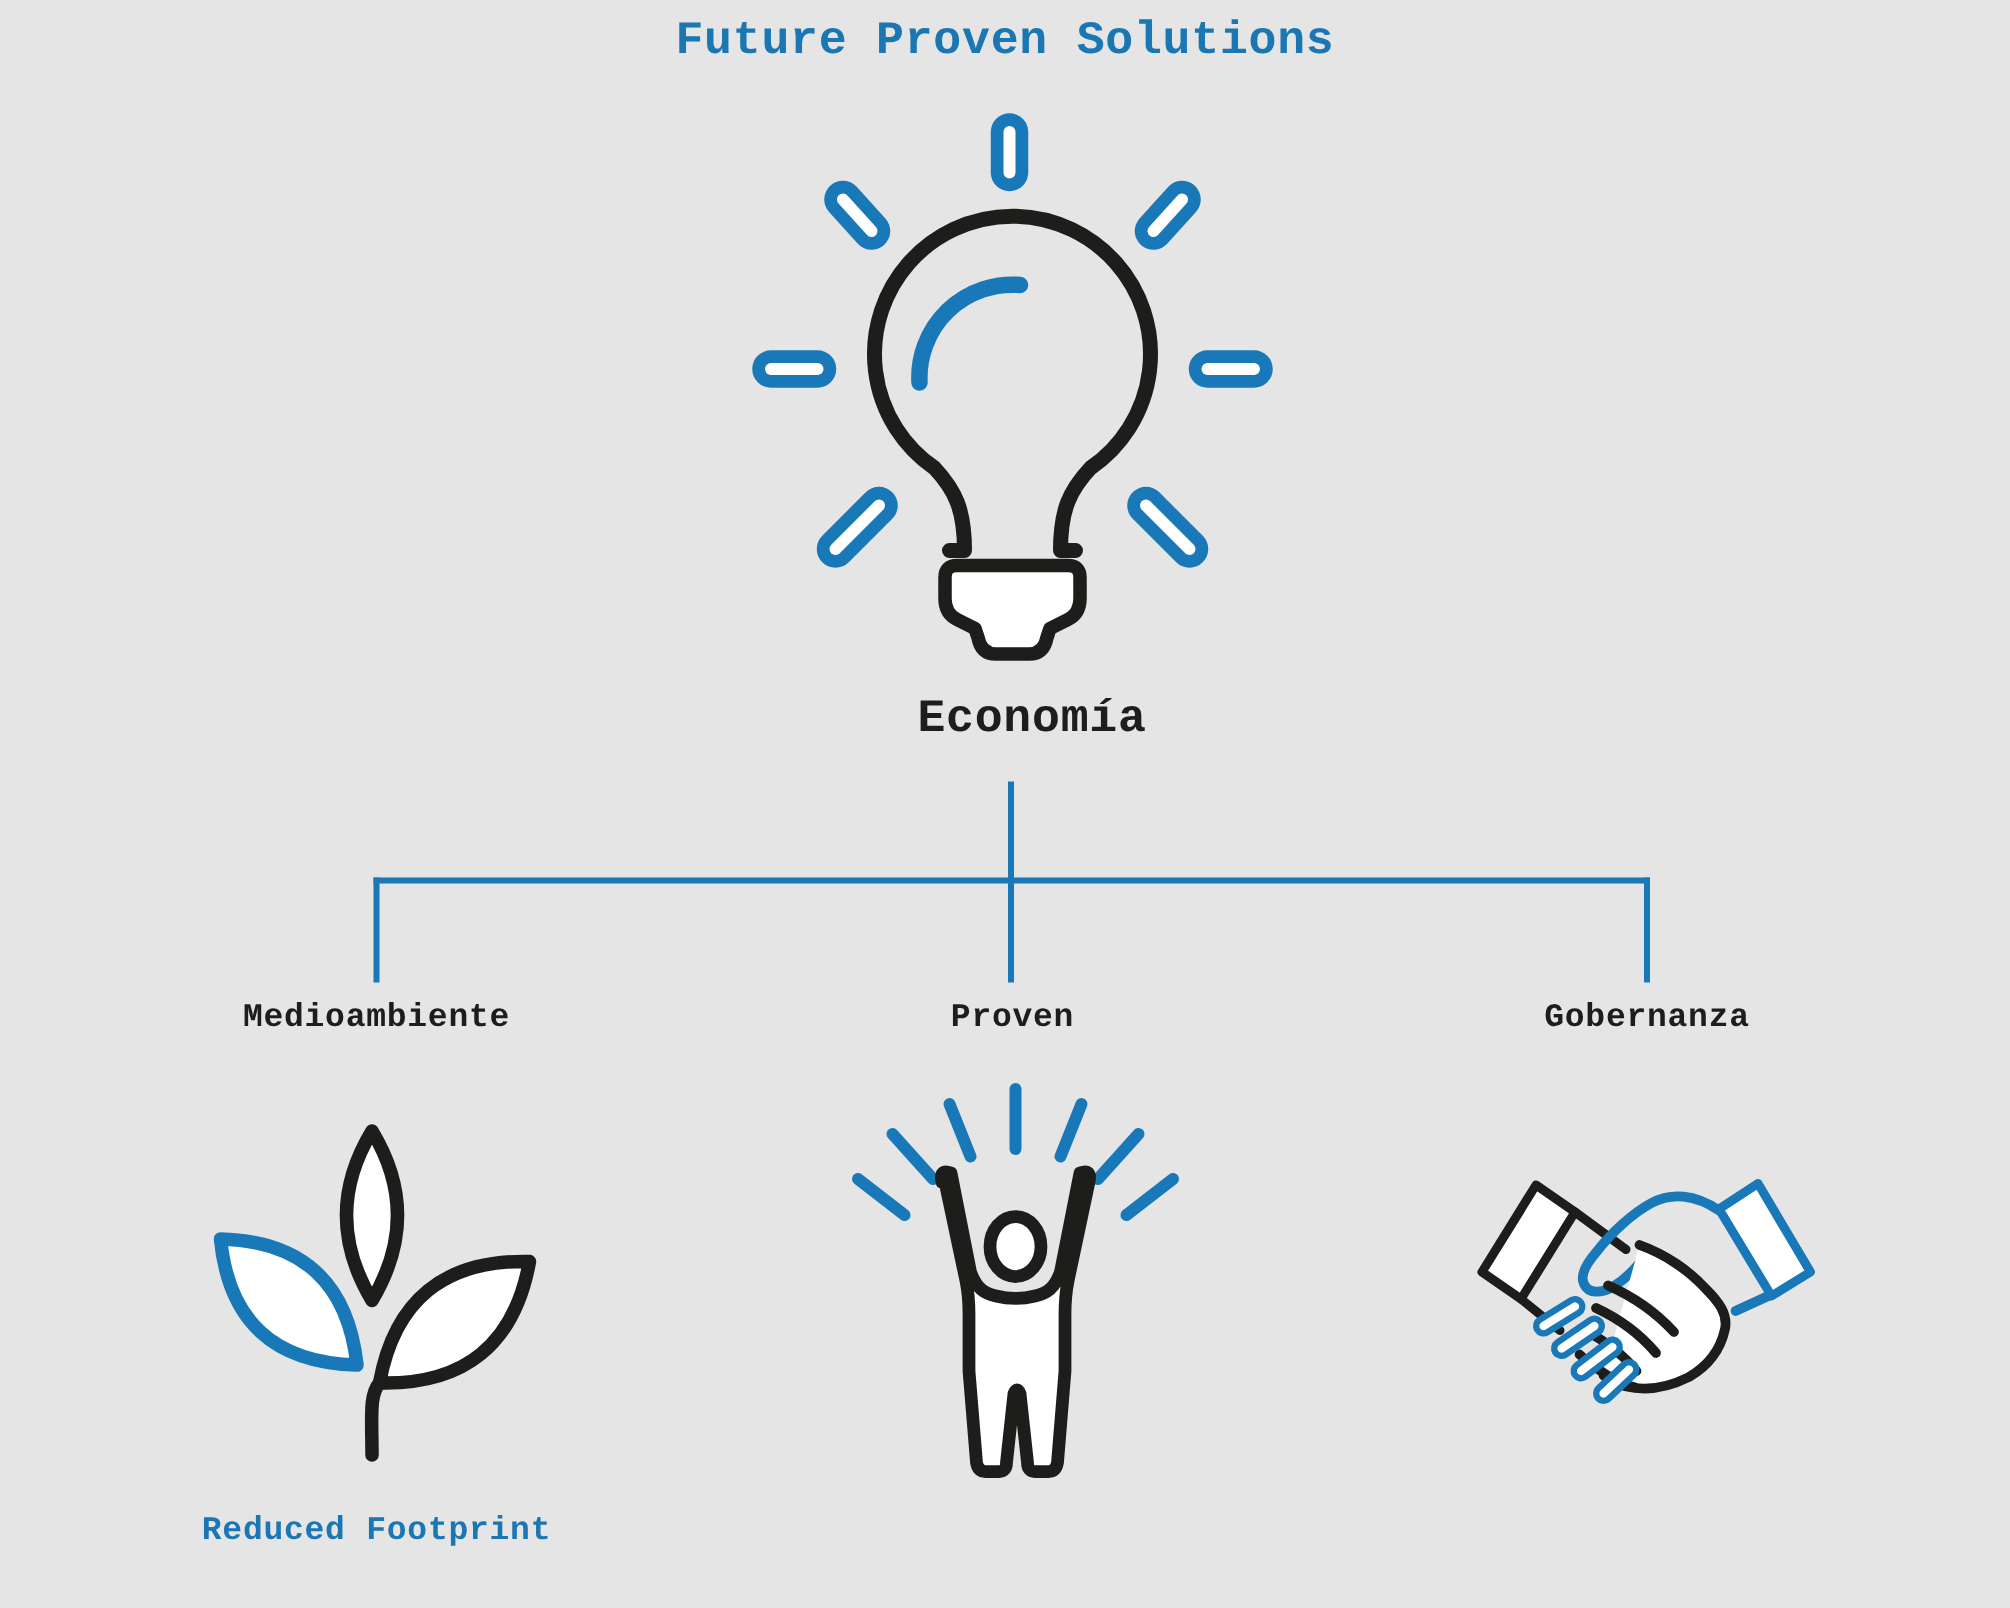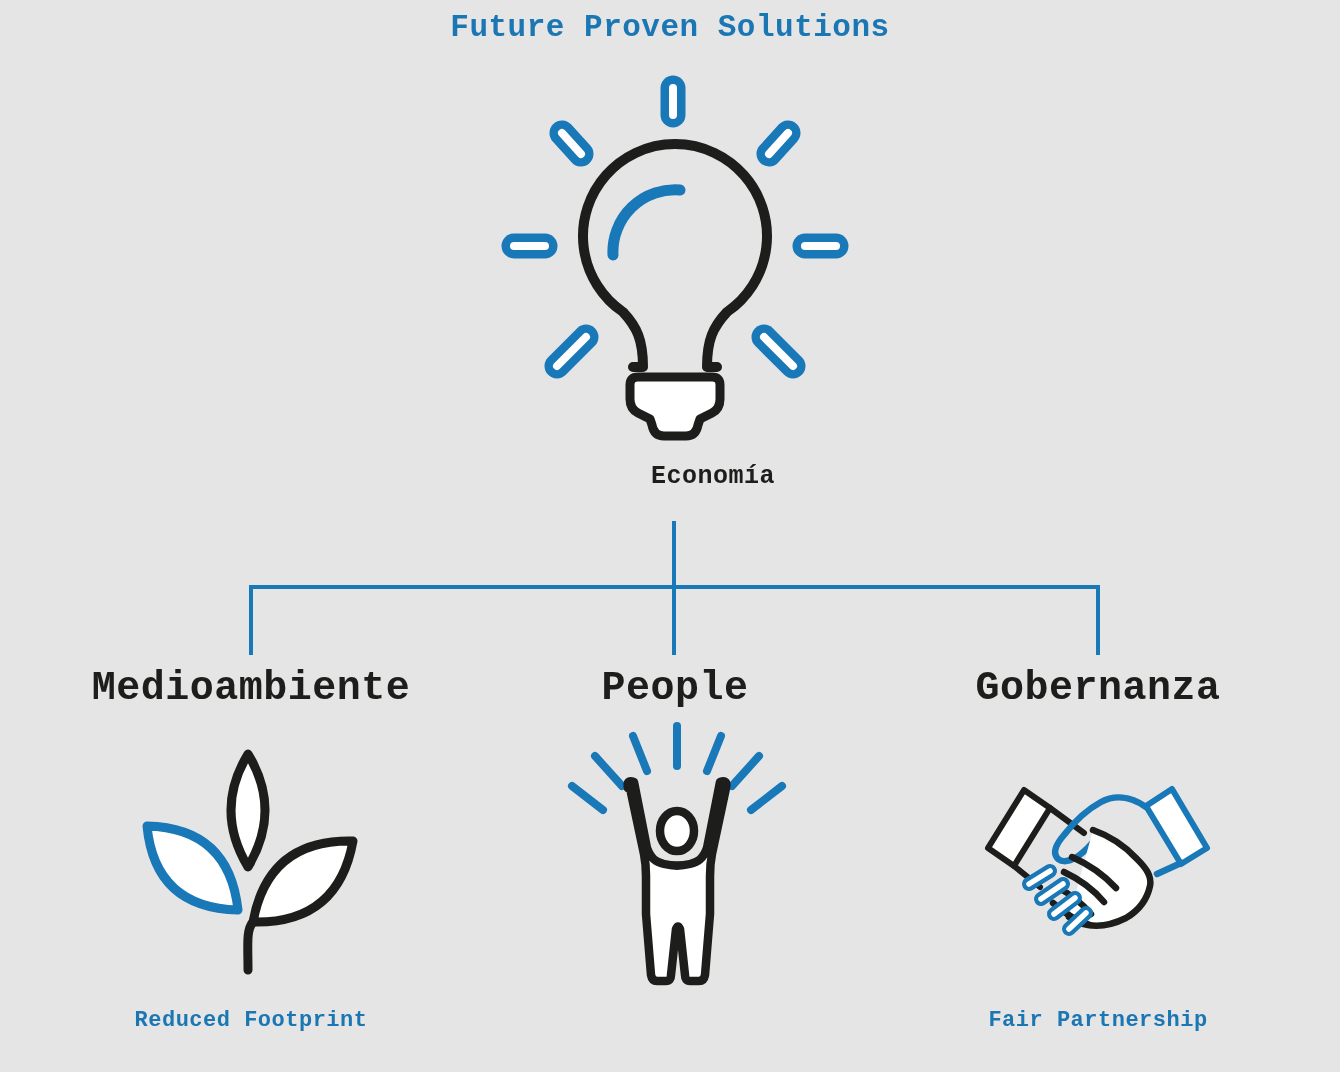--- a/index.html
+++ b/index.html
@@ -5,26 +5,26 @@
   html,body{margin:0;padding:0;background:#ffffff;}
   .canvas{
     position:relative;width:1340px;height:1072px;background:#e5e5e5;
     font-family:Liberation Mono, monospace;overflow:hidden;
   }
   .title{
     position:absolute;top:10px;left:0;width:100%;text-align:center;
     font-size:31px;font-weight:700;color:#1b77b4;letter-spacing:.5px;
   }
   .root-label{
-    position:absolute;top:462px;left:713px;transform:translateX(-50%);
-    font-size:25px;font-weight:700;color:#1d1d1b;letter-spacing:.5px;
+    position:absolute;top:462px;left:688px;transform:translateX(-50%);
+    font-size:31px;font-weight:700;color:#1d1d1b;letter-spacing:.5px;
   }
   .cat-label{
     position:absolute;top:666px;transform:translateX(-50%);
-    font-size:40px;font-weight:700;color:#1d1d1b;letter-spacing:.5px;white-space:nowrap;
+    font-size:22px;font-weight:700;color:#1d1d1b;letter-spacing:.5px;white-space:nowrap;
   }
   .val-label{
     position:absolute;top:1008px;transform:translateX(-50%);
     font-size:22px;font-weight:700;color:#1b77b4;letter-spacing:.5px;white-space:nowrap;
   }
   .line{position:absolute;background:#1878b8;}
   .icon-svg{position:absolute;}
 </style>
 </head>
 <body>
@@ -65,21 +65,21 @@
   </svg>
 
   <div class="root-label">Economía</div>
 
   <div class="line" style="left:672px;top:521px;width:4px;height:134px;"></div>
   <div class="line" style="left:249px;top:585px;width:851px;height:4px;"></div>
   <div class="line" style="left:249px;top:585px;width:4px;height:70px;"></div>
   <div class="line" style="left:1096px;top:585px;width:4px;height:70px;"></div>
 
   <div class="cat-label" style="left:251px;">Medioambiente</div>
-  <div class="cat-label" style="left:675px;">People</div>
+  <div class="cat-label" style="left:675px;">Proven</div>
   <div class="cat-label" style="left:1098px;">Gobernanza</div>
 
   <svg class="icon-svg" style="left:130px;top:740px;" width="260" height="250" viewBox="0 0 260 250">
     <g fill="#ffffff" stroke-linejoin="round" stroke-linecap="round">
       <path d="M118,14 Q152,70 118,127 Q84,70 118,14 Z" stroke="#1d1d1b" stroke-width="9"></path>
       <path d="M17,86 Q25,168 108,170 Q99,88 17,86 Z" stroke="#1878b8" stroke-width="9"></path>
       <path d="M123,182 Q208,184 223,101 Q138,99 123,182 Z" stroke="#1d1d1b" stroke-width="9"></path>
       <path d="M118,230 C118,205 116,190 123,182" fill="none" stroke="#1d1d1b" stroke-width="9"></path>
     </g>
   </svg>
@@ -134,15 +134,14 @@
       <g stroke="#ffffff" stroke-width="5.5">
         <line x1="70" y1="96" x2="49" y2="109"></line>
         <line x1="83" y1="109" x2="61" y2="124"></line>
         <line x1="95" y1="123" x2="74" y2="139"></line>
         <line x1="106" y1="138" x2="89" y2="154"></line>
       </g>
     </g>
   </svg>
 
   <div class="val-label" style="left:251px;">Reduced Footprint</div>
-  <div class="val-label" style="left:1098px;">Fair Partnership</div>
 
 </div>
 
 </body></html>

